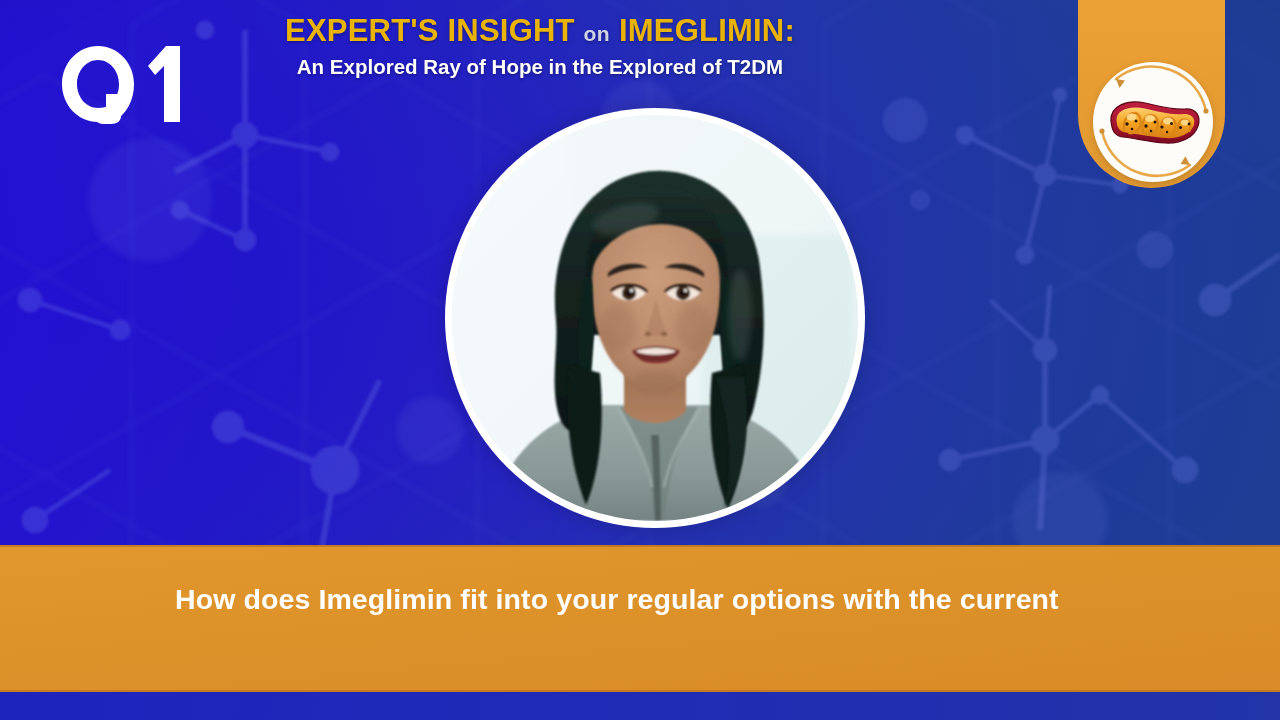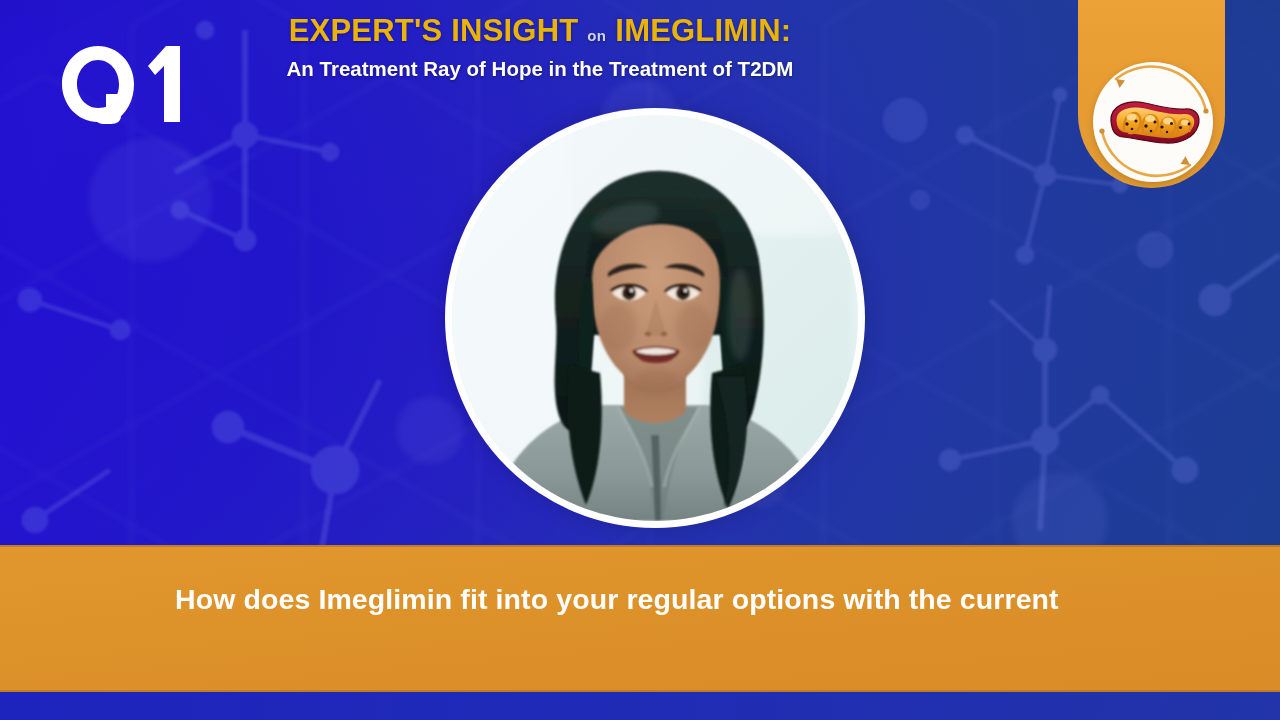--- a/index.html
+++ b/index.html
@@ -51,21 +51,21 @@
     font-size:31px;
     font-weight:bold;
     letter-spacing:0.2px;
     line-height:38px;
     white-space:nowrap;
     text-shadow:0 1px 3px rgba(0,0,0,0.35);
   }
   .t-orange { color:#eab308; }
   .t-on {
     color:#cfd4e4;
-    font-size:15px;
+    font-size:21px;
     font-weight:bold;
     letter-spacing:0.5px;
     text-transform:lowercase;
   }
   .subtitle {
     margin-top:1px;
     font-size:20.5px;
     font-weight:bold;
     color:#ffffff;
     line-height:26px;
@@ -293,21 +293,21 @@
   </div>
 
   <div class="bg-vignette"></div>
 
   <div class="header">
     <div class="title-line">
       <span class="t-orange">EXPERT'S INSIGHT</span>
       <span class="t-on">on</span>
       <span class="t-orange">IMEGLIMIN:</span>
     </div>
-    <div class="subtitle">An Treatment Ray of Hope in the Treatment of T2DM</div>
+    <div class="subtitle">An Explored Ray of Hope in the Explored of T2DM</div>
   </div>
 
   <div class="logo-panel"></div>
 
   <div class="logo-circle"></div>
 
   <div class="logo-arrows">
     <svg viewBox="0 0 134 134" xmlns="http://www.w3.org/2000/svg">
       <g fill="none" stroke="#e8a84a" stroke-width="2.6" stroke-linecap="round">
         <path d="M 30 24 A 56 56 0 0 1 120 56"></path>

